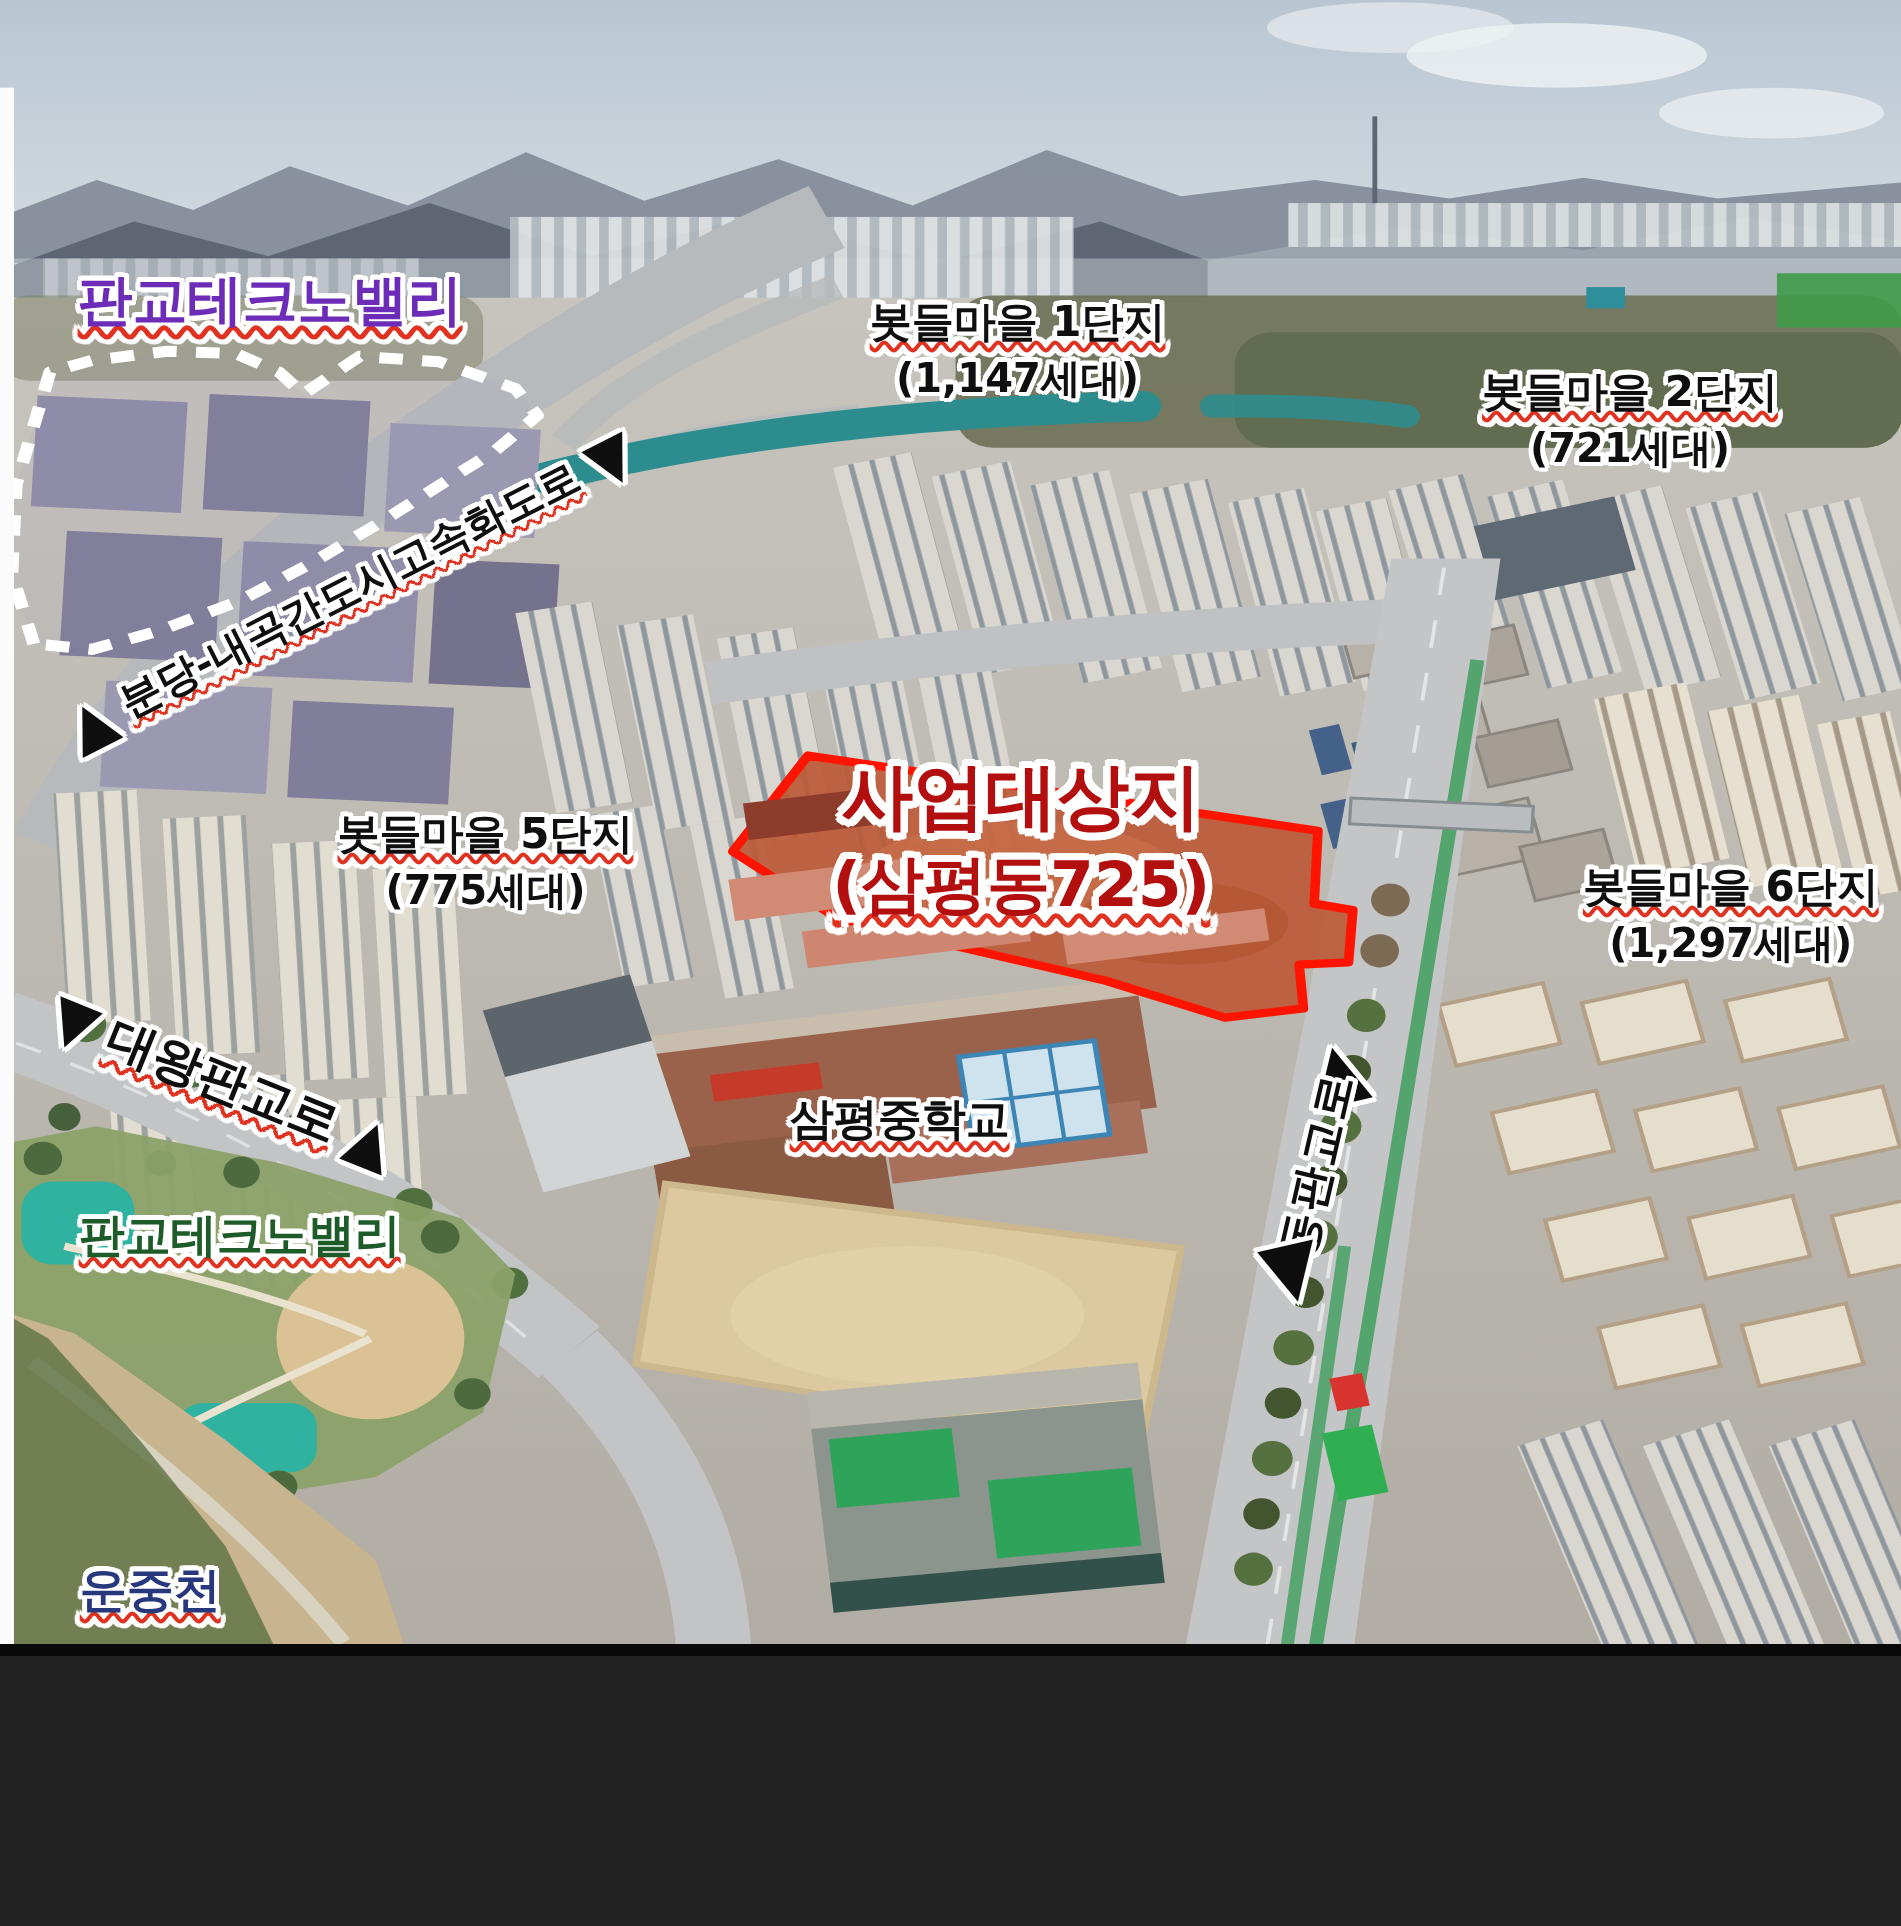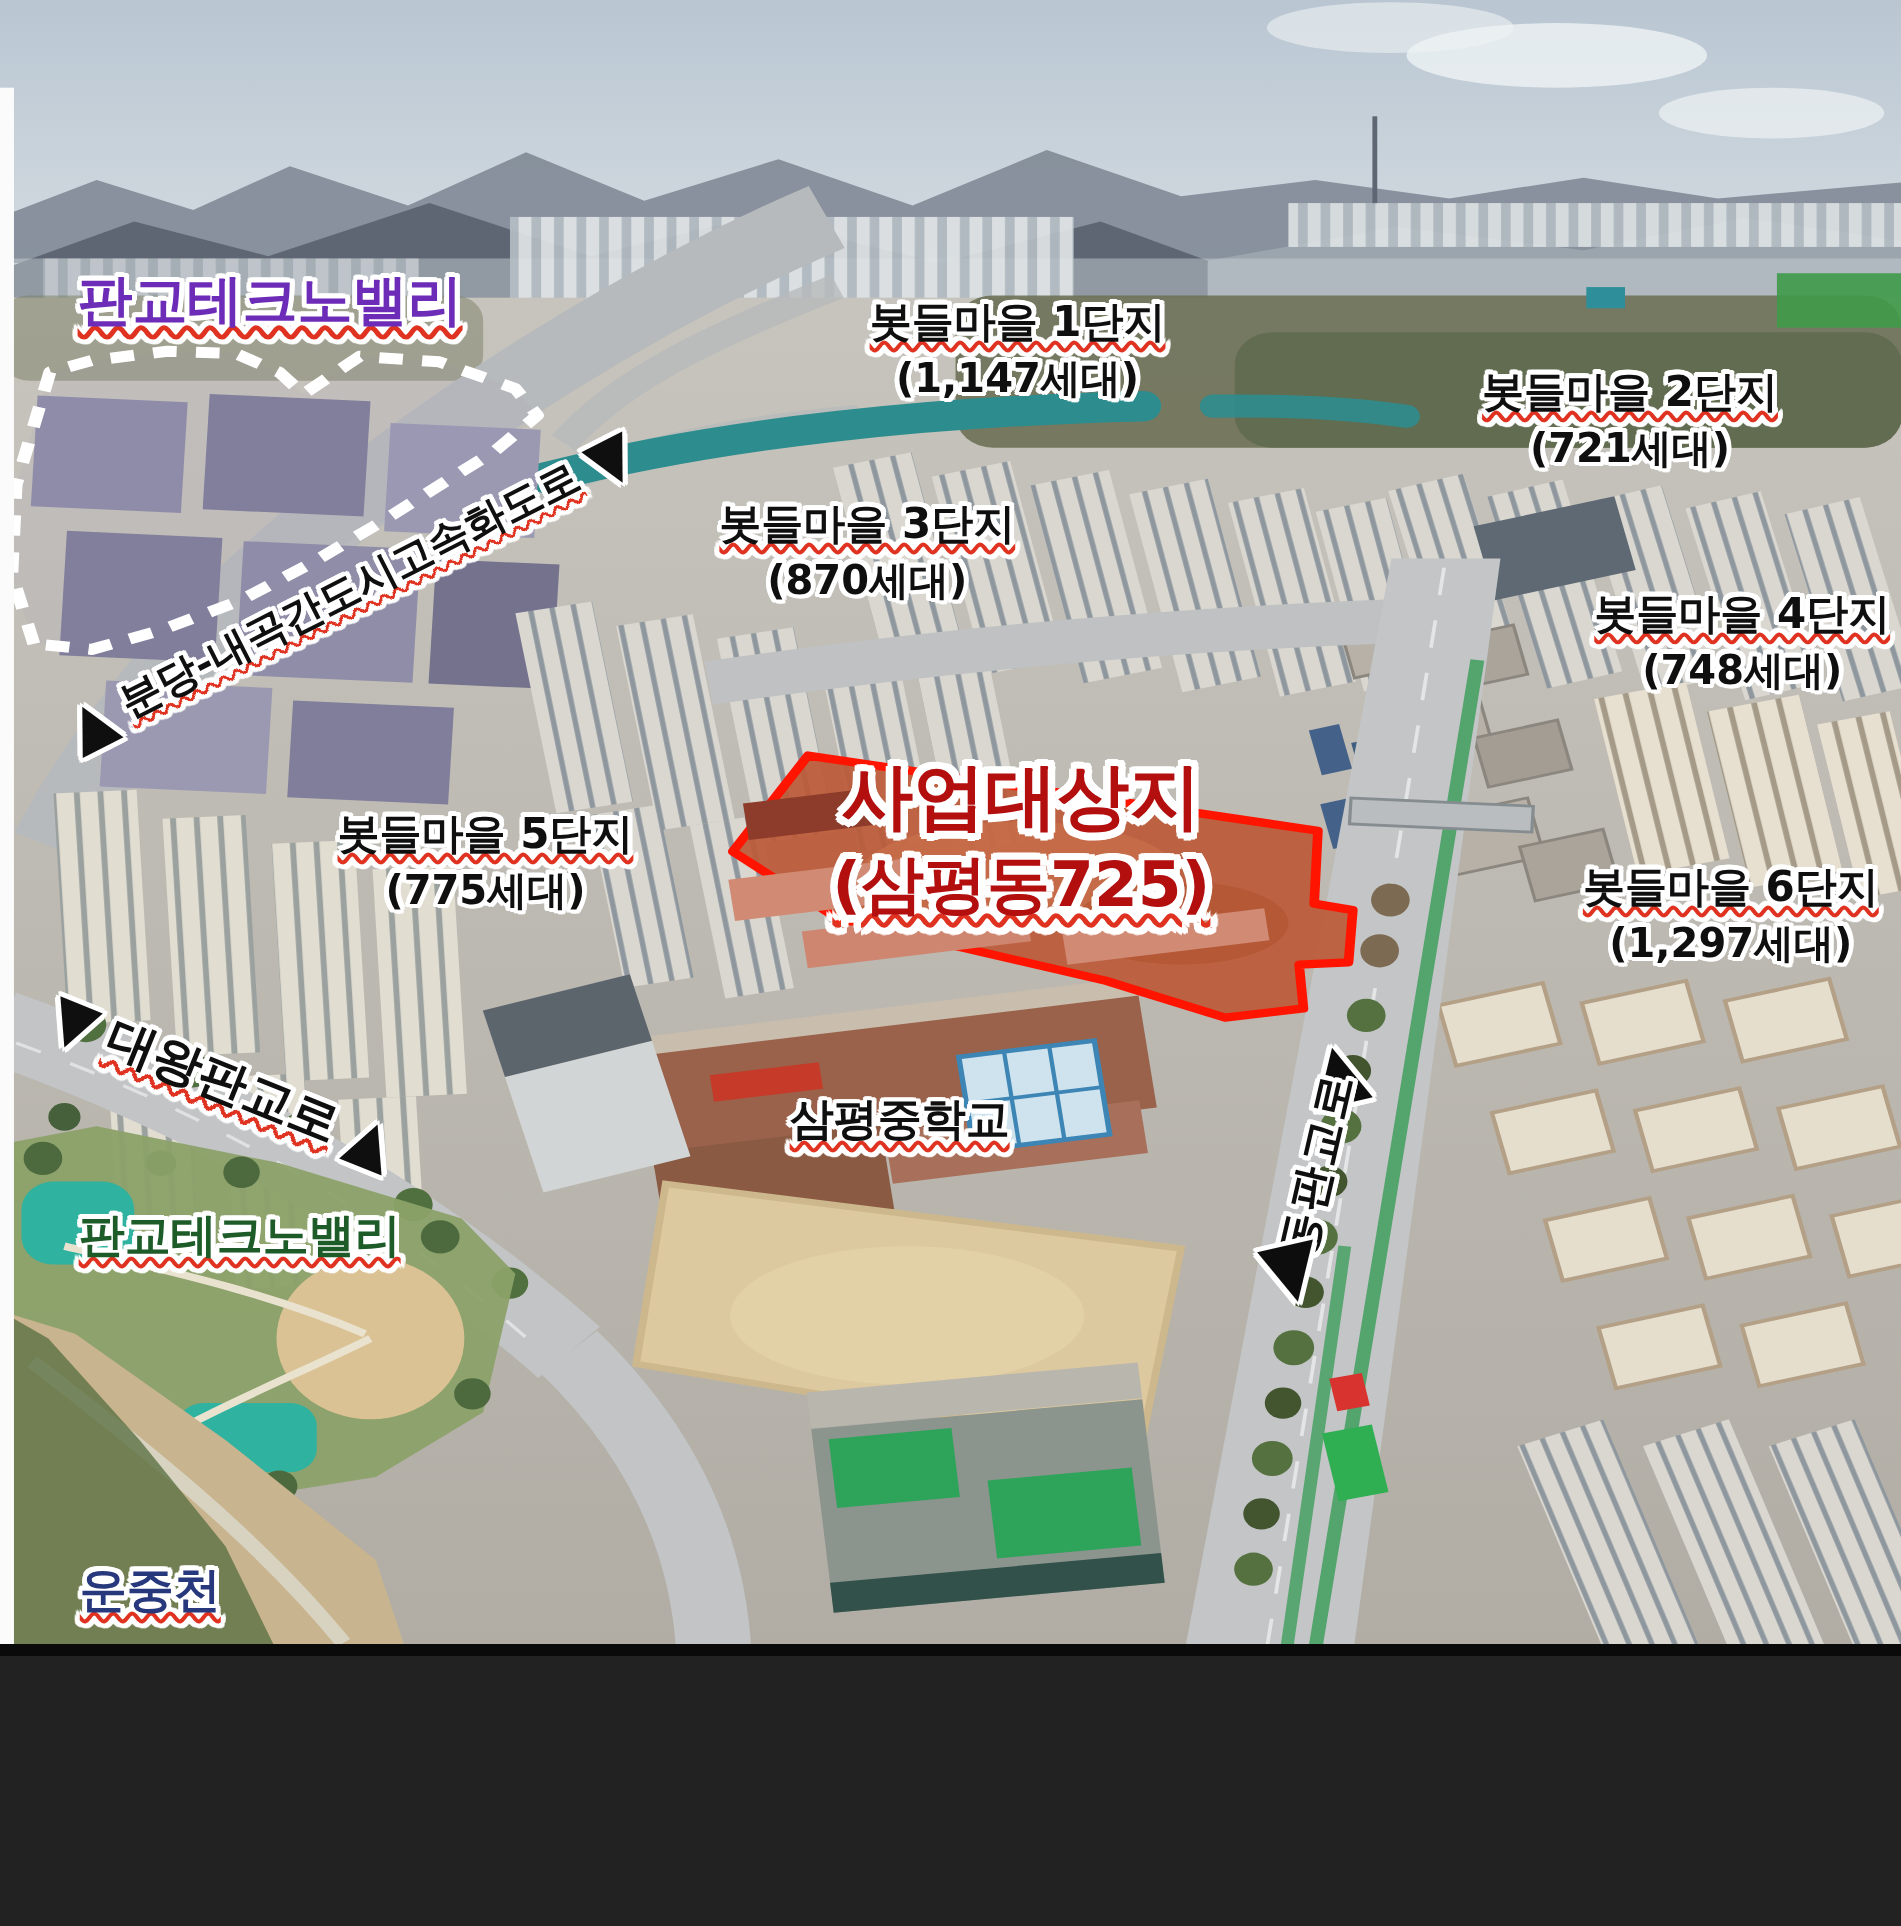--- a/index.html
+++ b/index.html
@@ -320,28 +320,20 @@
   </div>
 
   <div class="lbl complex c1 ow">
     <span class="l1 uw">봇들마을 1단지</span>
     <span class="l2">(1,147세대)</span>
   </div>
   <div class="lbl complex c2 ow">
     <span class="l1 uw">봇들마을 2단지</span>
     <span class="l2">(721세대)</span>
   </div>
-  <div class="lbl complex c3 ow">
-    <span class="l1 uw">봇들마을 3단지</span>
-    <span class="l2">(870세대)</span>
-  </div>
-  <div class="lbl complex c4 ow">
-    <span class="l1 uw">봇들마을 4단지</span>
-    <span class="l2">(748세대)</span>
-  </div>
   <div class="lbl complex c5 ow">
     <span class="l1 uw">봇들마을 5단지</span>
     <span class="l2">(775세대)</span>
   </div>
   <div class="lbl complex c6 ow">
     <span class="l1 uw">봇들마을 6단지</span>
     <span class="l2">(1,297세대)</span>
   </div>
 
   <div class="lbl lbl-site ow-lg">

